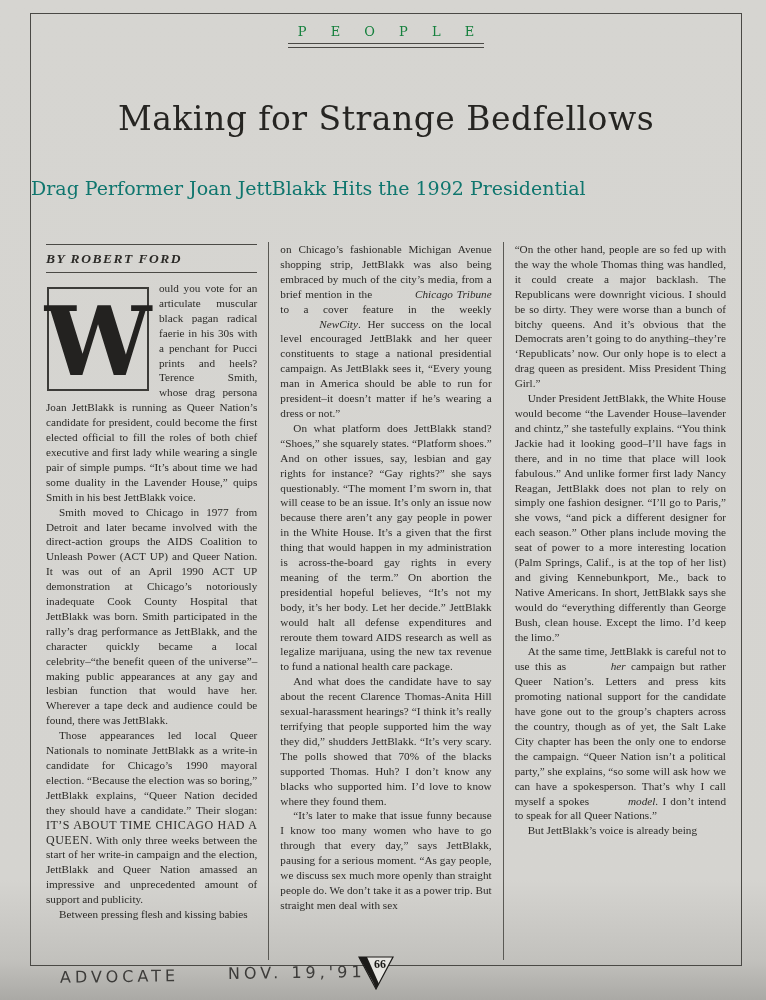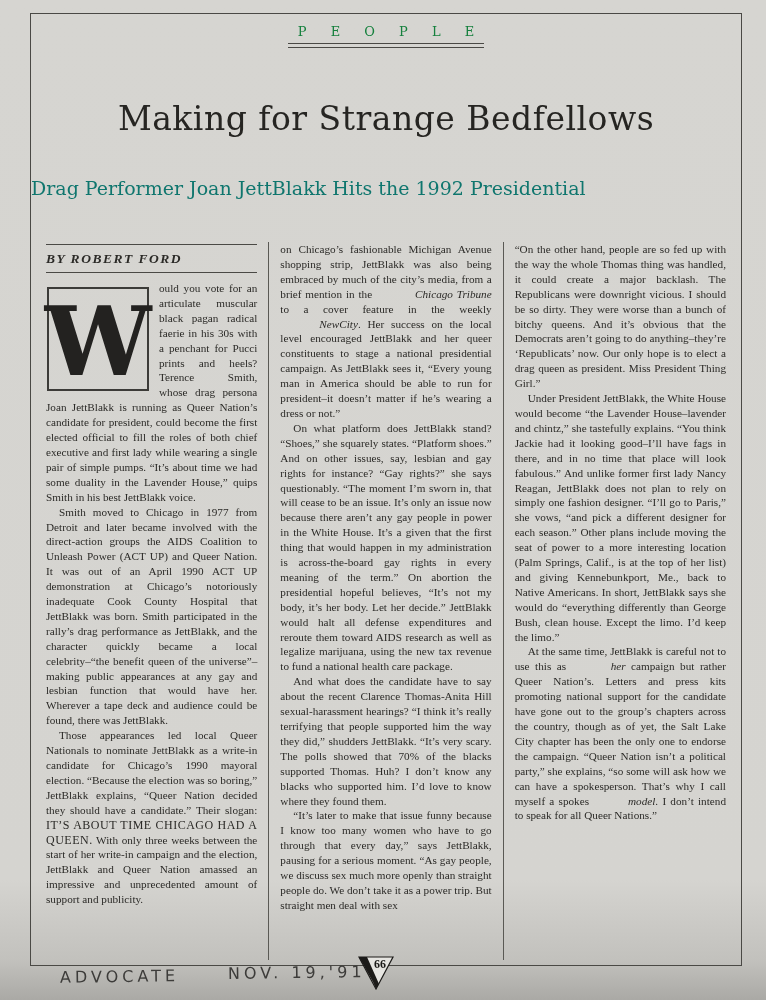--- a/index.html
+++ b/index.html
@@ -90,37 +90,39 @@
 
     <div class="col">
       <div class="byline-block">BY ROBERT FORD</div>
       <div class="dropcap-box">
         <span class="dropcap-letter">W</span>
       </div>
       <div class="col-paras">
           <p><span>ould you vote for an articulate muscular black pagan radical faerie in his 30s with a penchant for Pucci prints and heels? Terence Smith, whose drag persona Joan JettBlakk is running as Queer Nation’s candidate for president, could become the first elected official to fill the roles of both chief executive and first lady while wearing a single pair of simple pumps. “It’s about time we had some duality in the Lavender House,” quips Smith in his best JettBlakk voice.</span></p>
           <p><span>Smith moved to Chicago in 1977 from Detroit and later became involved with the direct-action groups the AIDS Coalition to Unleash Power (ACT UP) and Queer Nation. It was out of an April 1990 ACT UP demonstration at Chicago’s notoriously inadequate Cook County Hospital that JettBlakk was born. Smith participated in the rally’s drag performance as JettBlakk, and the character quickly became a local celebrity–“the benefit queen of the universe”–making public appearances at any gay and lesbian function that would have her. Wherever a tape deck and audience could be found, there was JettBlakk.</span></p>
           <p><span>Those appearances led local Queer Nationals to nominate JettBlakk as a write-in candidate for Chicago’s 1990 mayoral election. “Because the election was so boring,” JettBlakk explains, “Queer Nation decided they should have a candidate.” Their slogan: </span><span class="run-sc">IT’S ABOUT TIME CHICAGO HAD A QUEEN.</span><span> With only three weeks between the start of her write-in campaign and the election, JettBlakk and Queer Nation amassed an impressive and unprecedented amount of support and publicity.</span></p>
+          <p><span>Between pressing flesh and kissing babies</span></p>
         </div>
     </div>
 
     <div class="col">
       <div class="col-paras">
           <p><span>on Chicago’s fashionable Michigan Avenue shopping strip, JettBlakk was also being embraced by much of the city’s media, from a brief mention in the </span><span class="run-i">Chicago Tribune</span><span> to a cover feature in the weekly </span><span class="run-i">NewCity</span><span>. Her success on the local level encouraged JettBlakk and her queer constituents to stage a national presidential campaign. As JettBlakk sees it, “Every young man in America should be able to run for president–it doesn’t matter if he’s wearing a dress or not.”</span></p>
           <p><span>On what platform does JettBlakk stand? “Shoes,” she squarely states. “Platform shoes.” And on other issues, say, lesbian and gay rights for instance? “Gay rights?” she says questionably. “The moment I’m sworn in, that will cease to be an issue. It’s only an issue now because there aren’t any gay people in power in the White House. It’s a given that the first thing that would happen in my administration is across-the-board gay rights in every meaning of the term.” On abortion the presidential hopeful believes, “It’s not my body, it’s her body. Let her decide.” JettBlakk would halt all defense expenditures and reroute them toward AIDS research as well as legalize marijuana, using the new tax revenue to fund a national health care package.</span></p>
           <p><span>And what does the candidate have to say about the recent Clarence Thomas-Anita Hill sexual-harassment hearings? “I think it’s really terrifying that people supported him the way they did,” shudders JettBlakk. “It’s very scary. The polls showed that 70% of the blacks supported Thomas. Huh? I don’t know any blacks who supported him. I’d love to know where they found them.</span></p>
           <p><span>“It’s later to make that issue funny because I know too many women who have to go through that every day,” says JettBlakk, pausing for a serious moment. “As gay people, we discuss sex much more openly than straight people do. We don’t take it as a power trip. But straight men deal with sex</span></p>
         </div>
     </div>
 
     <div class="col">
       <div class="col-paras">
           <p><span>“On the other hand, people are so fed up with the way the whole Thomas thing was handled, it could create a major backlash. The Republicans were downright vicious. I should be so dirty. They were worse than a bunch of bitchy queens. And it’s obvious that the Democrats aren’t going to do anything–they’re ‘Republicats’ now. Our only hope is to elect a drag queen as president. Miss President Thing Girl.”</span></p>
           <p><span>Under President JettBlakk, the White House would become “the Lavender House–lavender and chintz,” she tastefully explains. “You think Jackie had it looking good–I’ll have fags in there, and in no time that place will look fabulous.” And unlike former first lady Nancy Reagan, JettBlakk does not plan to rely on simply one fashion designer. “I’ll go to Paris,” she vows, “and pick a different designer for each season.” Other plans include moving the seat of power to a more interesting location (Palm Springs, Calif., is at the top of her list) and giving Kennebunkport, Me., back to Native Americans. In short, JettBlakk says she would do “everything differently than George Bush, clean house. Except the limo. I’d keep the limo.”</span></p>
           <p><span>At the same time, JettBlakk is careful not to use this as </span><span class="run-i">her</span><span> campaign but rather Queer Nation’s. Letters and press kits promoting national support for the candidate have gone out to the group’s chapters across the country, though as of yet, the Salt Lake City chapter has been the only one to endorse the campaign. “Queer Nation isn’t a political party,” she explains, “so some will ask how we can have a spokesperson. That’s why I call myself a spokes</span><span class="run-i">model</span><span>. I don’t intend to speak for all Queer Nations.”</span></p>
+          <p><span>But JettBlakk’s voice is already being</span></p>
         </div>
     </div>
 
   </div>
 </div>
 
 <span class="handwriting hw-pub">ADVOCATE</span>
 <span class="handwriting hw-date">NOV. 19,'91</span>
 
 <div class="page-logo">

